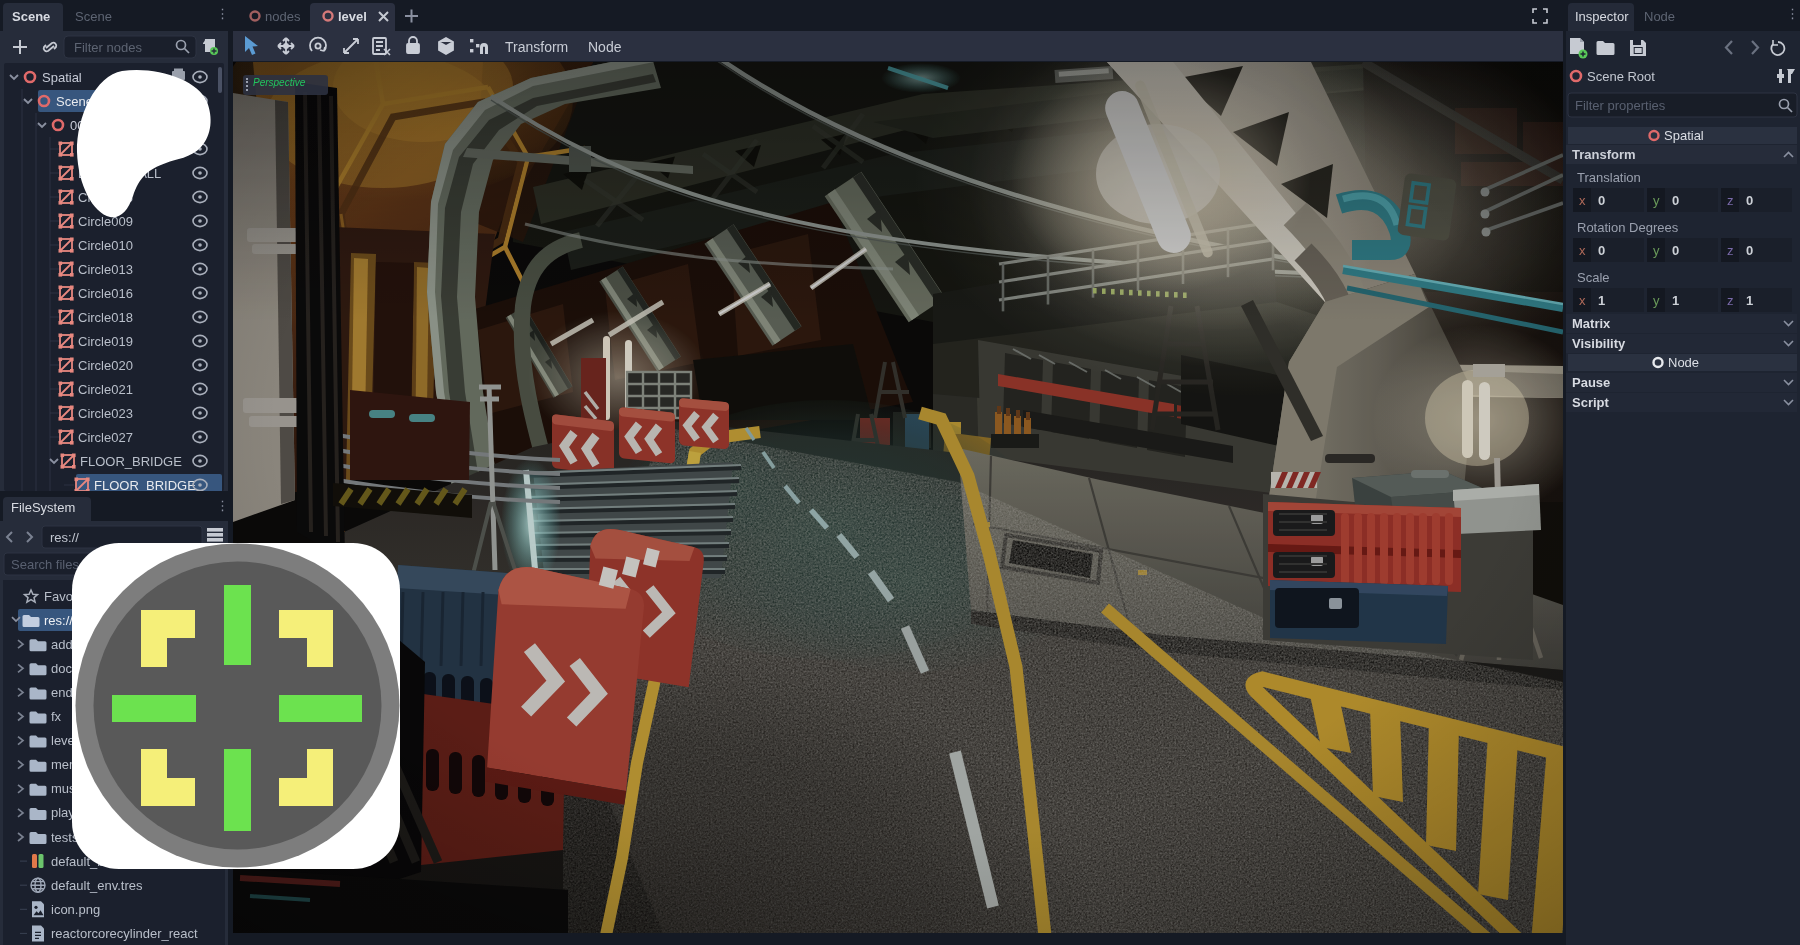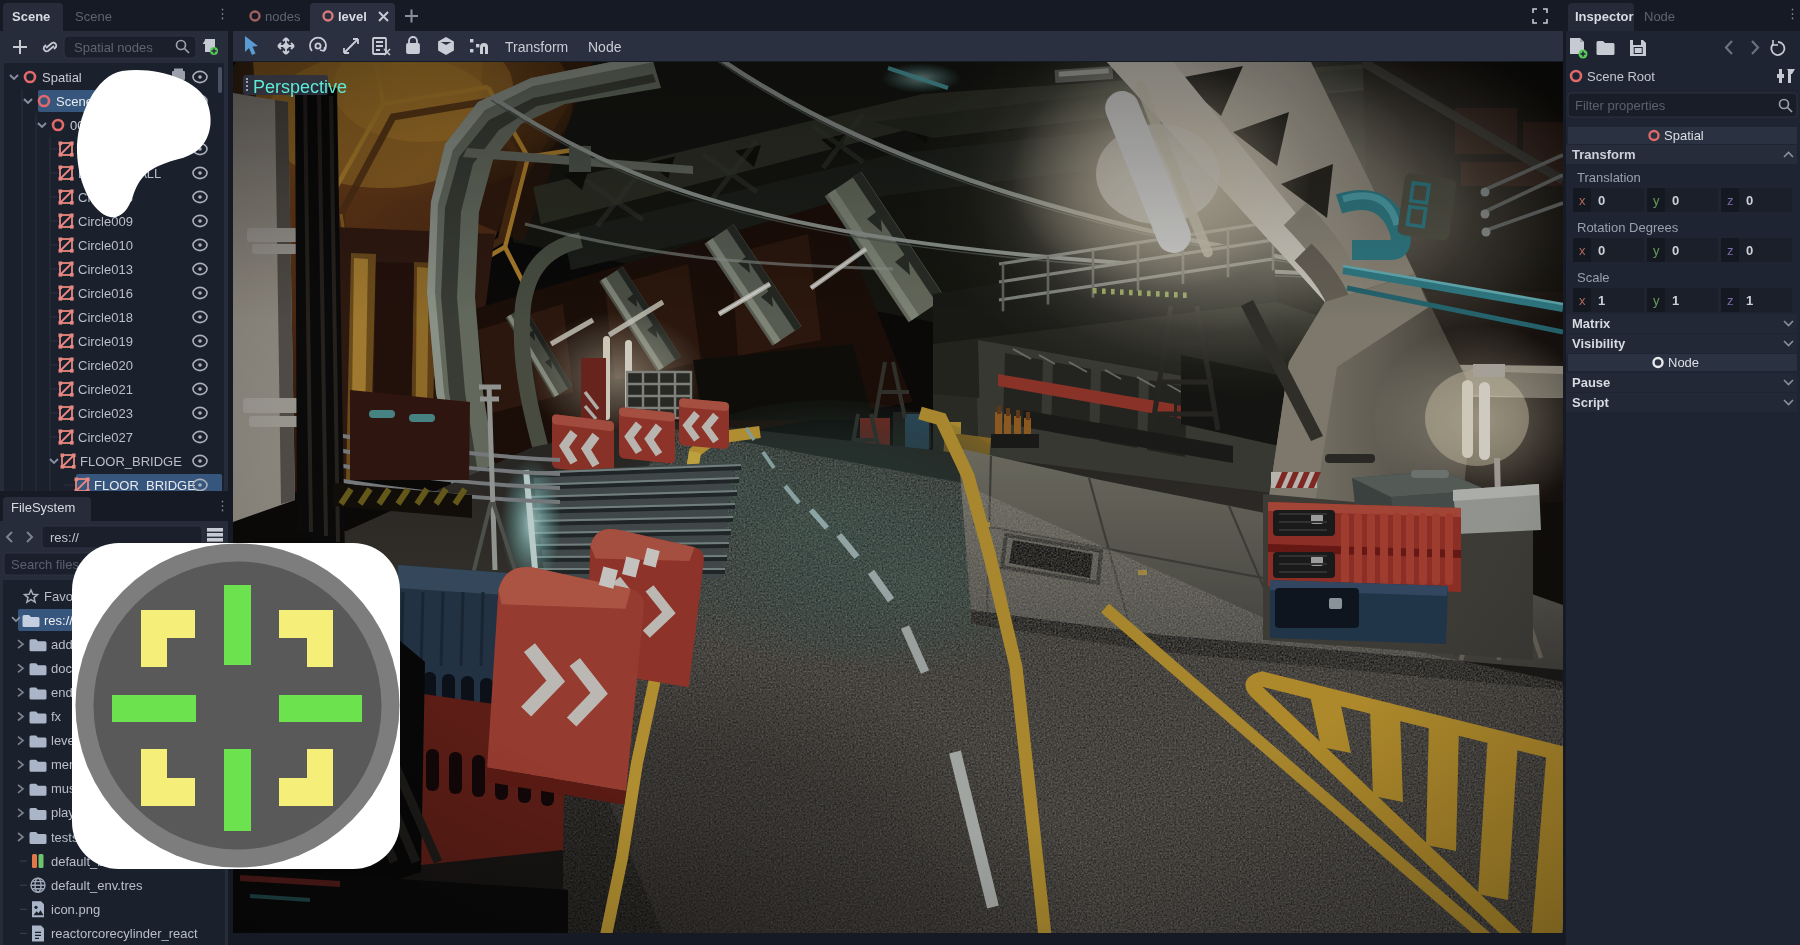--- a/index.html
+++ b/index.html
@@ -28,21 +28,21 @@
     <rect x="64" y="5" width="132" height="22" rx="4" fill="#1a1f2b" stroke="#2d3342" stroke-width="1"></rect>
     <circle cx="181" cy="14" r="4.5" fill="none" stroke="#9aa0ae" stroke-width="1.7"></circle>
     <line x1="184.5" y1="17.5" x2="189" y2="22" stroke="#9aa0ae" stroke-width="1.7"></line>
     <g transform="translate(203,6)">
       <path d="M2 2 h10 v13 h-10 z" fill="#c6cad2"></path>
       <path d="M2 2 c0 3 -2 3 -2 5 h4 c0 -2 -2 -2 -2 -5z" fill="#c6cad2"></path>
       <circle cx="11" cy="14" r="4" fill="#58c858"></circle>
       <path d="M11 11.5 v5 M8.5 14 h5" stroke="#262c3a" stroke-width="1.4"></path>
     </g>
   </svg>
-  <div class="abs dim" style="left:74px;top:40px;font-size:13px;">Spatial nodes</div>
+  <div class="abs dim" style="left:74px;top:40px;font-size:13px;">Filter nodes</div>
   <div class="abs" style="left:4px;top:63px;width:220px;height:428px;background:#1b202d;border-radius:2px;"></div>
   <svg class="abs" style="left:4px;top:63px;" width="220" height="428" viewBox="0 0 220 428">
       <g font-family="Liberation Sans" font-size="13">
         <g stroke="#3a4152" stroke-width="1" opacity="0.55">
           <path d="M18 26 V470"></path>
           <path d="M32 50 V470"></path>
           <path d="M46 74 V470"></path>
         </g>
         <path d="M6 12 l4 4 l4 -4" stroke="#8a90a0" stroke-width="1.8" fill="none"></path>
         <circle cx="26" cy="14" r="5" fill="none" stroke="#e06a6a" stroke-width="2.6"></circle>
@@ -964,26 +964,26 @@
       <path d="M1037 518 L1215 524 L1213 582 L1037 576 Z" fill="#24425c"></path>
       <path d="M1037 518 L1215 524 L1214 534 L1037 528 Z" fill="#38587a"></path>
       <rect x="1042" y="526" width="84" height="40" rx="4" fill="#101a26"></rect>
       <rect x="1096" y="536" width="13" height="11" rx="2" fill="#a8b4be"></rect>
       <rect width="1330" height="260" fill="url(#topdark)"></rect>
       <rect width="1330" height="871" fill="#060910" opacity="0.16"></rect>
       <rect width="1330" height="871" fill="url(#vign)"></rect>
     </svg>
   <div class="abs" style="left:10px;top:75px;width:85px;height:20px;background:rgba(44,49,64,0.9);border-radius:3px;"></div>
   <div class="abs" style="left:13px;top:78px;width:3px;height:13px;border-left:2px dotted #9aa0ae;"></div>
-  <div class="abs" style="left:20px;top:77px;font-size:18px;color:#5eead4;">Perspective</div>
+  <div class="abs" style="left:20px;top:77px;font-size:10px;color:#22c55e;font-style:italic;">Perspective</div>
 </div>
 
 <div class="abs" style="left:1566px;top:0;width:234px;height:945px;background:#151a24;">
   <div class="abs" style="left:2px;top:3px;width:66px;height:28px;background:#242a38;border-radius:4px 4px 0 0;"></div>
-  <div class="abs tab bright" style="left:9px;top:9px;font-weight:bold;">Inspector</div>
+  <div class="abs tab bright" style="left:9px;top:9px;font-weight:normal;">Inspector</div>
   <div class="abs tab dim" style="left:78px;top:9px;">Node</div>
   <div class="abs" style="left:220px;top:6px;color:#8a90a0;font-size:13px;">⋮</div>
   <div class="abs" style="left:0;top:31px;width:234px;height:914px;background:#1e2431;"></div>
   <svg class="abs" style="left:0;top:31px;" width="234" height="914" viewBox="0 0 234 914">
       <g font-family="Liberation Sans" font-size="13">
         <g fill="#c6cad2">
           <path d="M4 7 h10 l4 4 v12 h-14 z"></path>
           <path d="M14 7 v4 h4" fill="#9aa0ac"></path>
         </g>
         <circle cx="17" cy="23" r="4.5" fill="#58c858"></circle>

